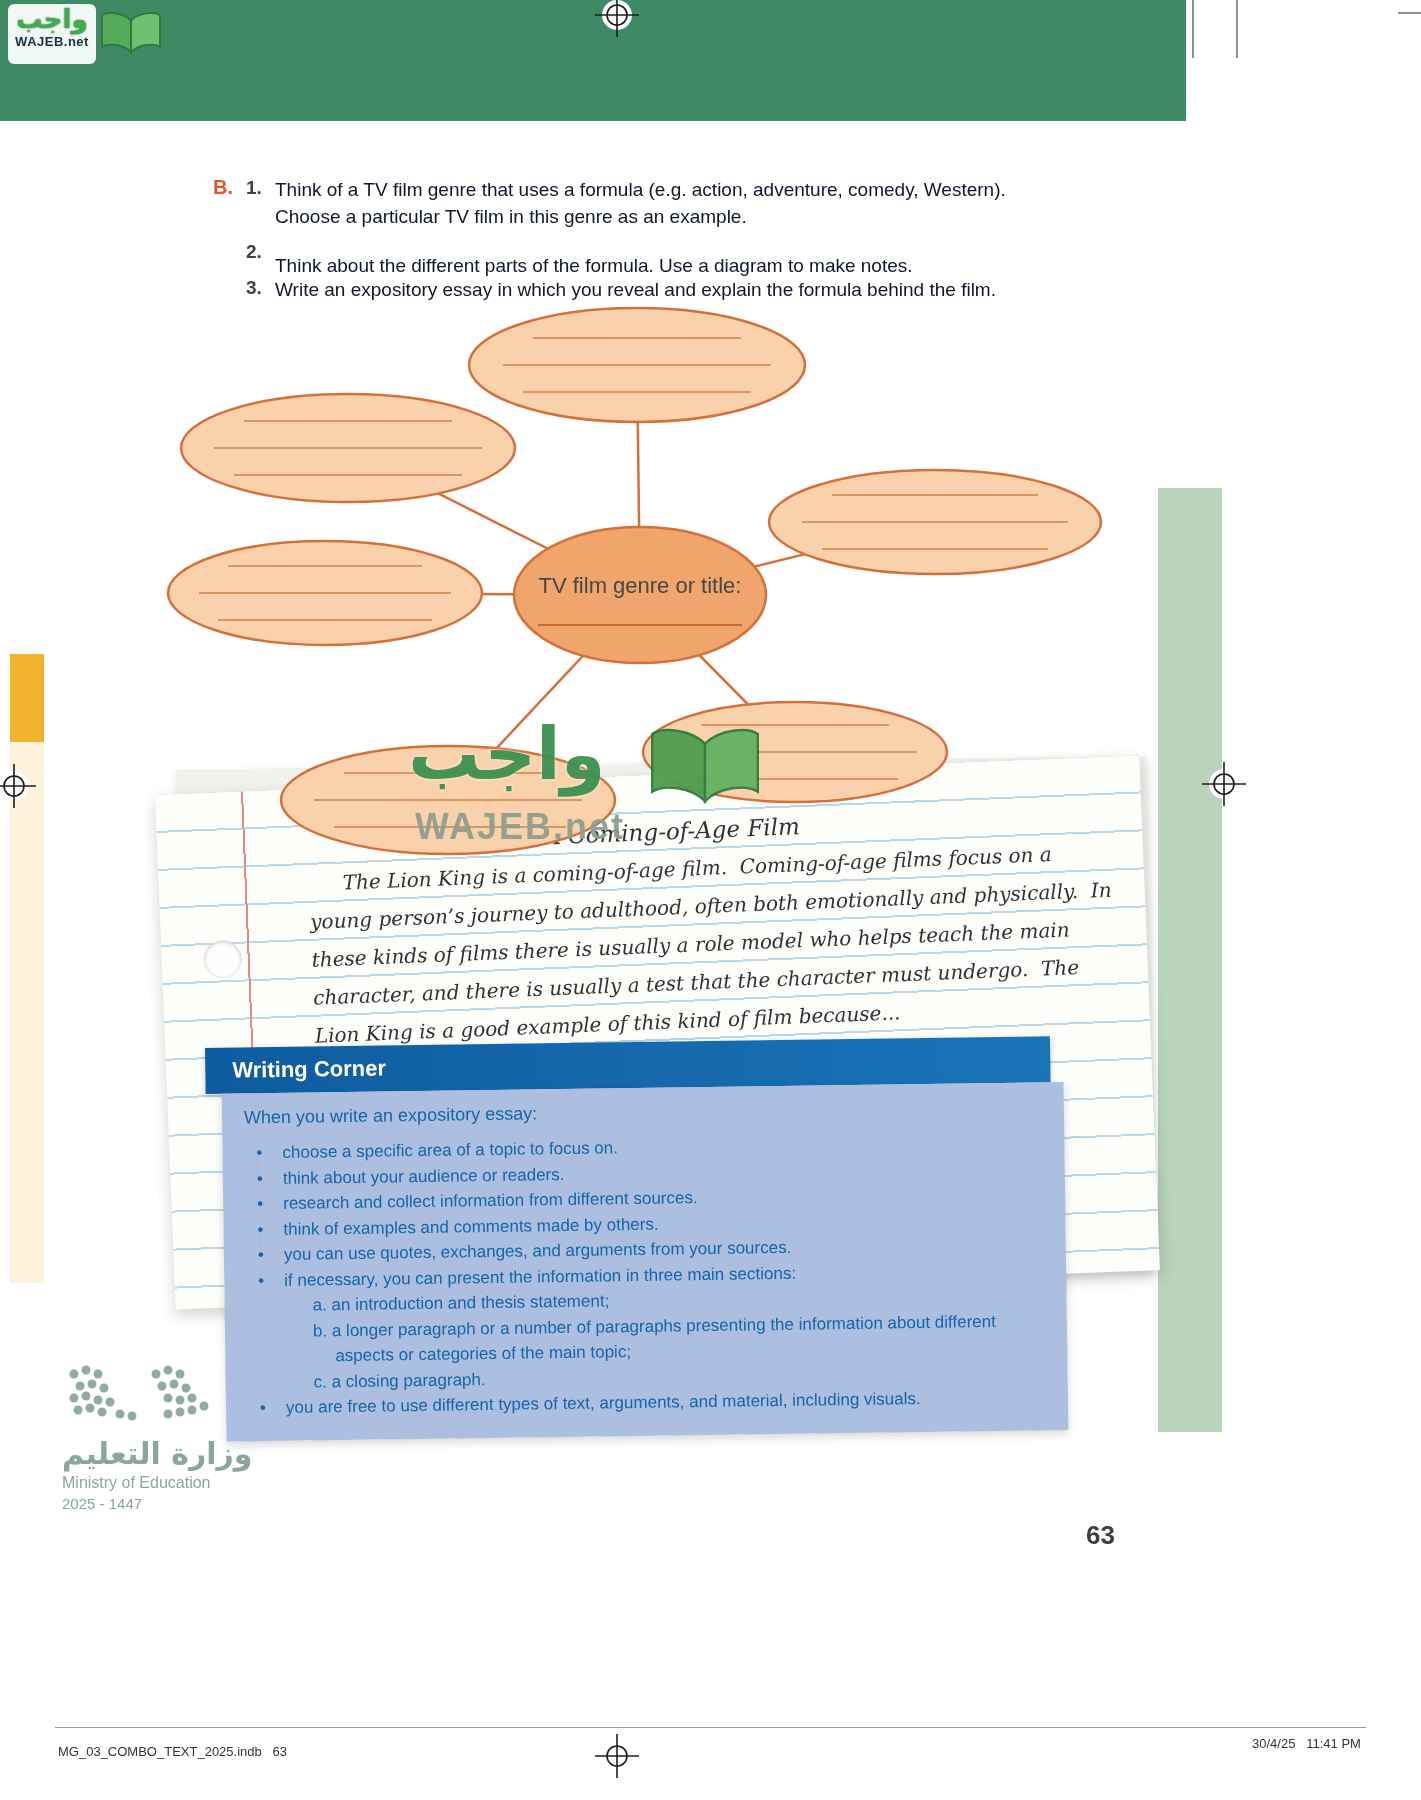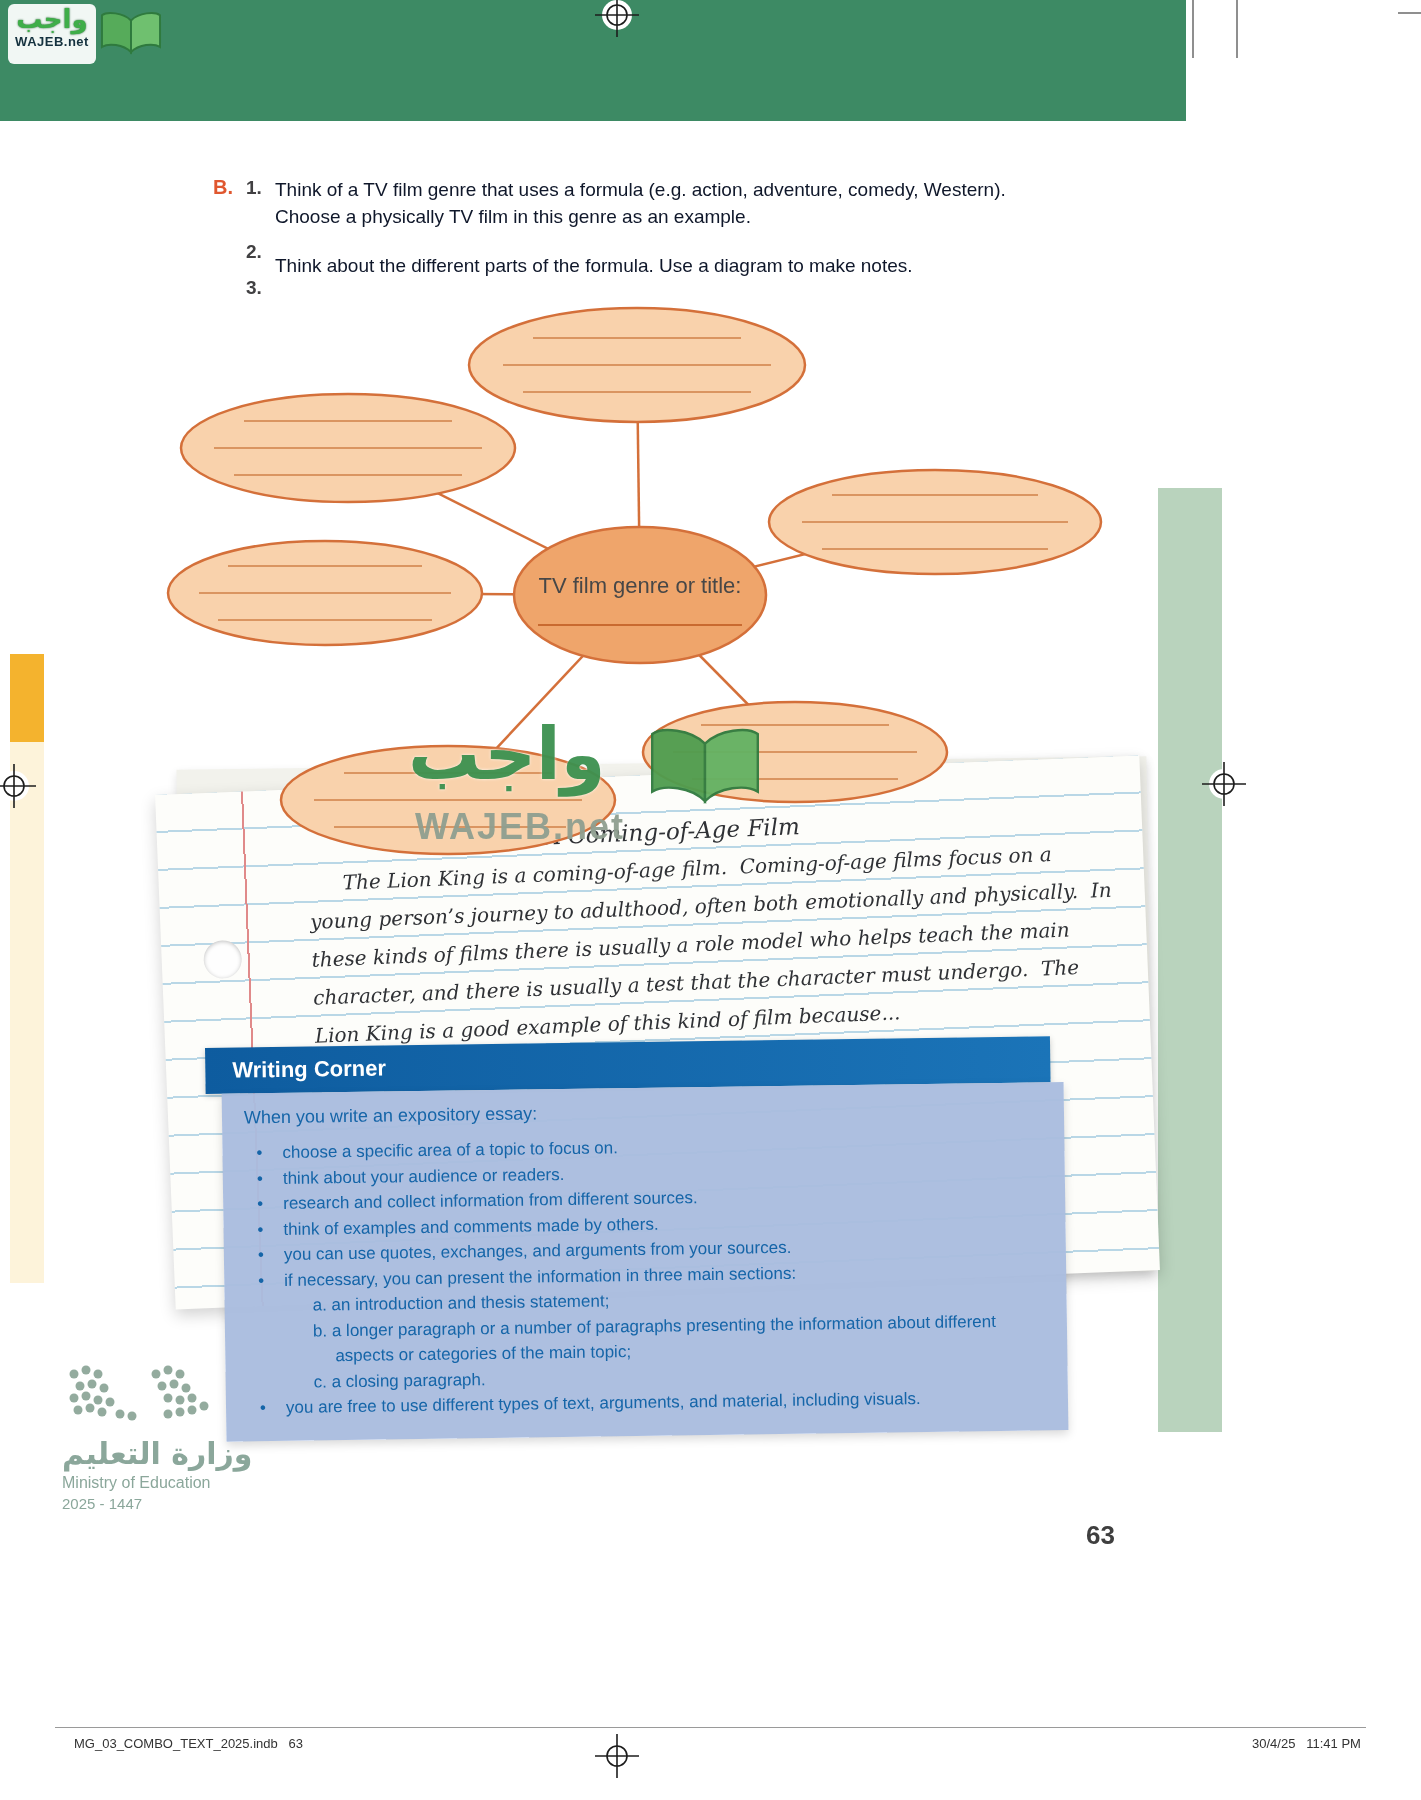--- a/index.html
+++ b/index.html
@@ -100,29 +100,32 @@
   <svg class="logo-book" width="66" height="58" viewBox="0 0 100 80">
     <path d="M50 18 C38 6 14 4 6 10 L6 58 C16 52 38 54 50 66 Z" fill="#56ab5a" stroke="#2f7a3e" stroke-width="3"></path>
     <path d="M50 18 C62 6 86 4 94 10 L94 58 C84 52 62 54 50 66 Z" fill="#6fc06f" stroke="#2f7a3e" stroke-width="3"></path>
   </svg>
 
   <div class="instr-letter">B.</div>
 
   <div class="instr-num" style="left:246px;top:177px;">1.</div>
   <div class="instr instr-text" style="left:275px;top:176px;">
     <div>Think of a TV film genre that uses a formula (e.g. action, adventure, comedy, Western).</div>
-    <div>Choose a physically TV film in this genre as an example.</div>
+    <div>Choose a particular TV film in this genre as an example.</div>
   </div>
 
   <div class="instr-num" style="left:246px;top:241px;">2.</div>
   <div class="instr instr-text" style="left:275px;top:240px;margin-top:12px;">
     <div>Think about the different parts of the formula. Use a diagram to make notes.</div>
   </div>
 
   <div class="instr-num" style="left:246px;top:277px;">3.</div>
+  <div class="instr instr-text" style="left:275px;top:276px;">
+    <div>Write an expository essay in which you reveal and explain the formula behind the film.</div>
+  </div>
 
   <div class="sheet-back"></div>
   <div class="paper">
     <div class="hole"></div>
     <div class="hw">
       <div class="hw-title">A Coming-of-Age Film</div>
       <div class="hw-line hw-indent">The Lion King is a coming-of-age film.  Coming-of-age films focus on a</div>
       <div class="hw-line">young person’s journey to adulthood, often both emotionally and physically.  In</div>
       <div class="hw-line">these kinds of films there is usually a role model who helps teach the main</div>
       <div class="hw-line">character, and there is usually a test that the character must undergo.  The</div>
@@ -255,21 +258,21 @@
         <circle cx="106" cy="52" r="4.5"></circle>
       </g>
     </svg>
     <div class="min-ar">وزارة التعليم</div>
     <div class="min-en">Ministry of Education</div>
     <div class="min-years">2025 - 1447</div>
   </div>
 
   <div class="page-num">63</div>
   <div class="footer-line"></div>
-  <div class="footer-text" style="left:74px;">MG_03_COMBO_TEXT_2025.indb   63</div>
+  <div class="footer-text" style="left:58px;margin-top:8px;">MG_03_COMBO_TEXT_2025.indb   63</div>
   <div class="footer-text" style="left:1252px;">30/4/25   11:41 PM</div>
 
   <svg class="reg" style="left:593px;top:-9px;" width="48" height="48" viewBox="0 0 48 48">
     <circle cx="24" cy="24" r="15" fill="#ffffff"></circle>
     <line x1="2" y1="24" x2="46" y2="24" stroke="#1c1c1c" stroke-width="1.6"></line>
     <line x1="24" y1="2" x2="24" y2="46" stroke="#1c1c1c" stroke-width="1.6"></line>
     <circle cx="24" cy="24" r="10" fill="none" stroke="#1c1c1c" stroke-width="1.6"></circle>
   </svg>
   <svg class="reg" style="left:-10px;top:762px;" width="48" height="48" viewBox="0 0 48 48">
     <circle cx="24" cy="24" r="15" fill="#ffffff"></circle>

